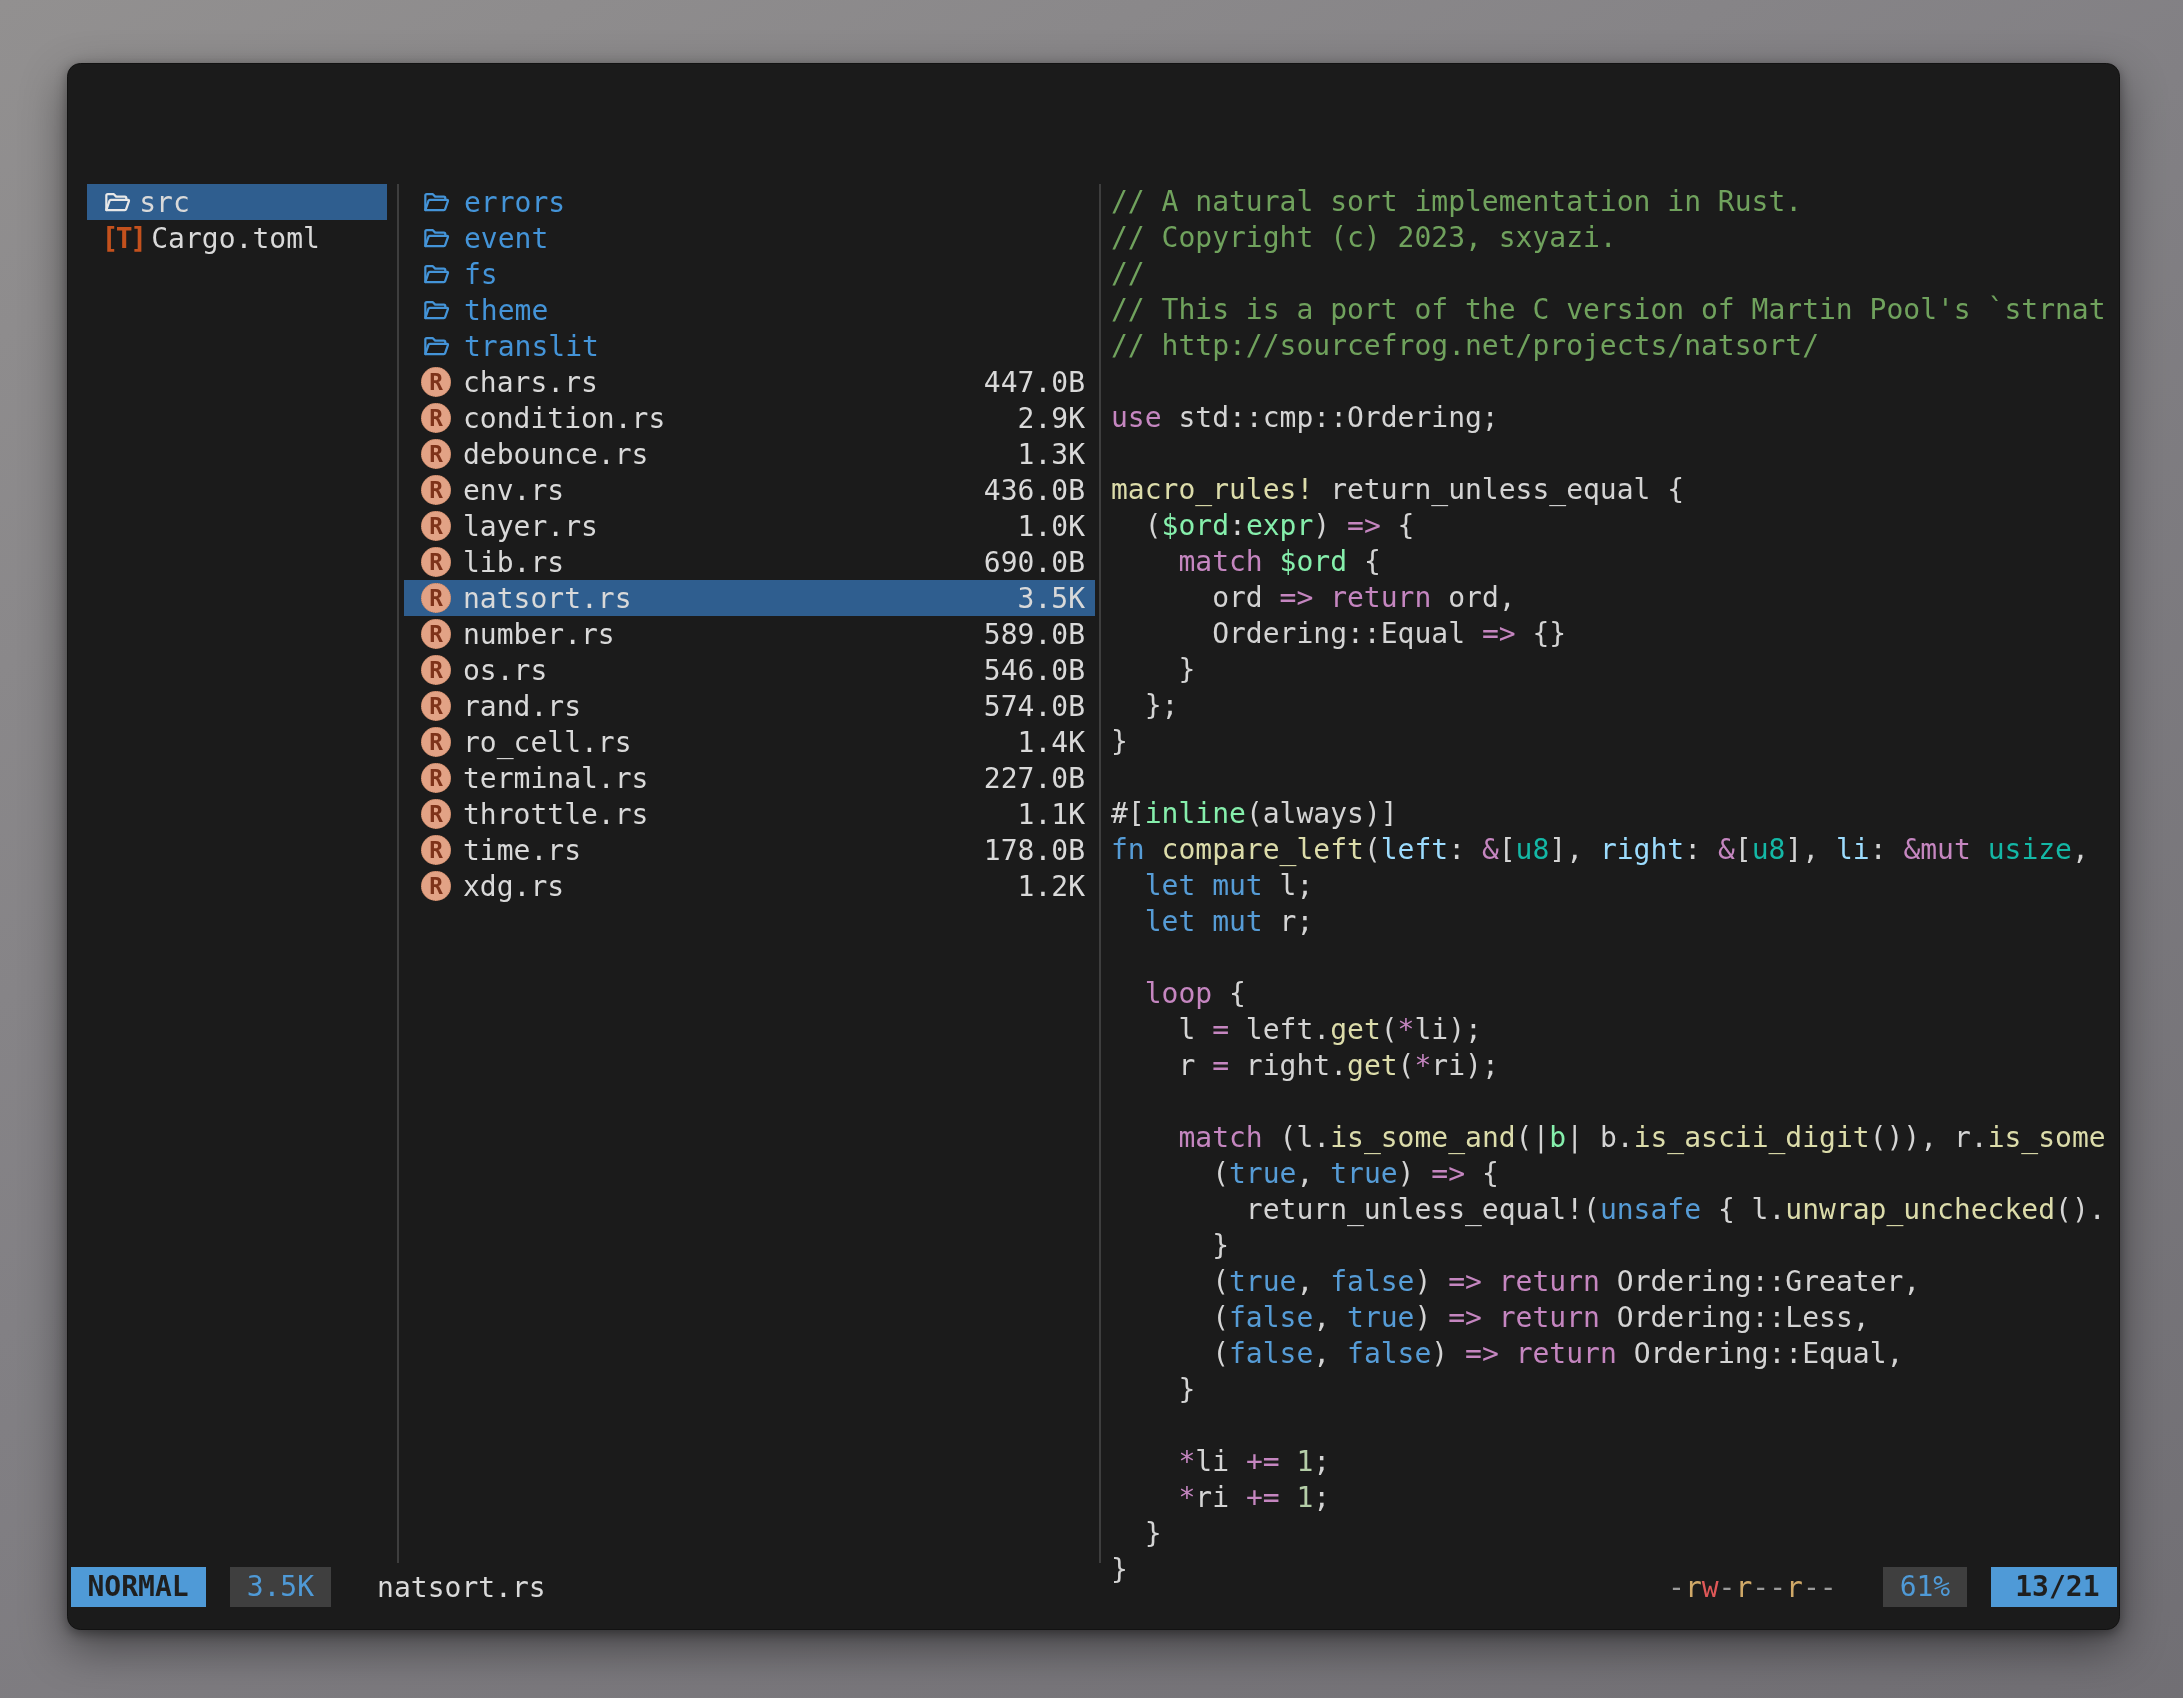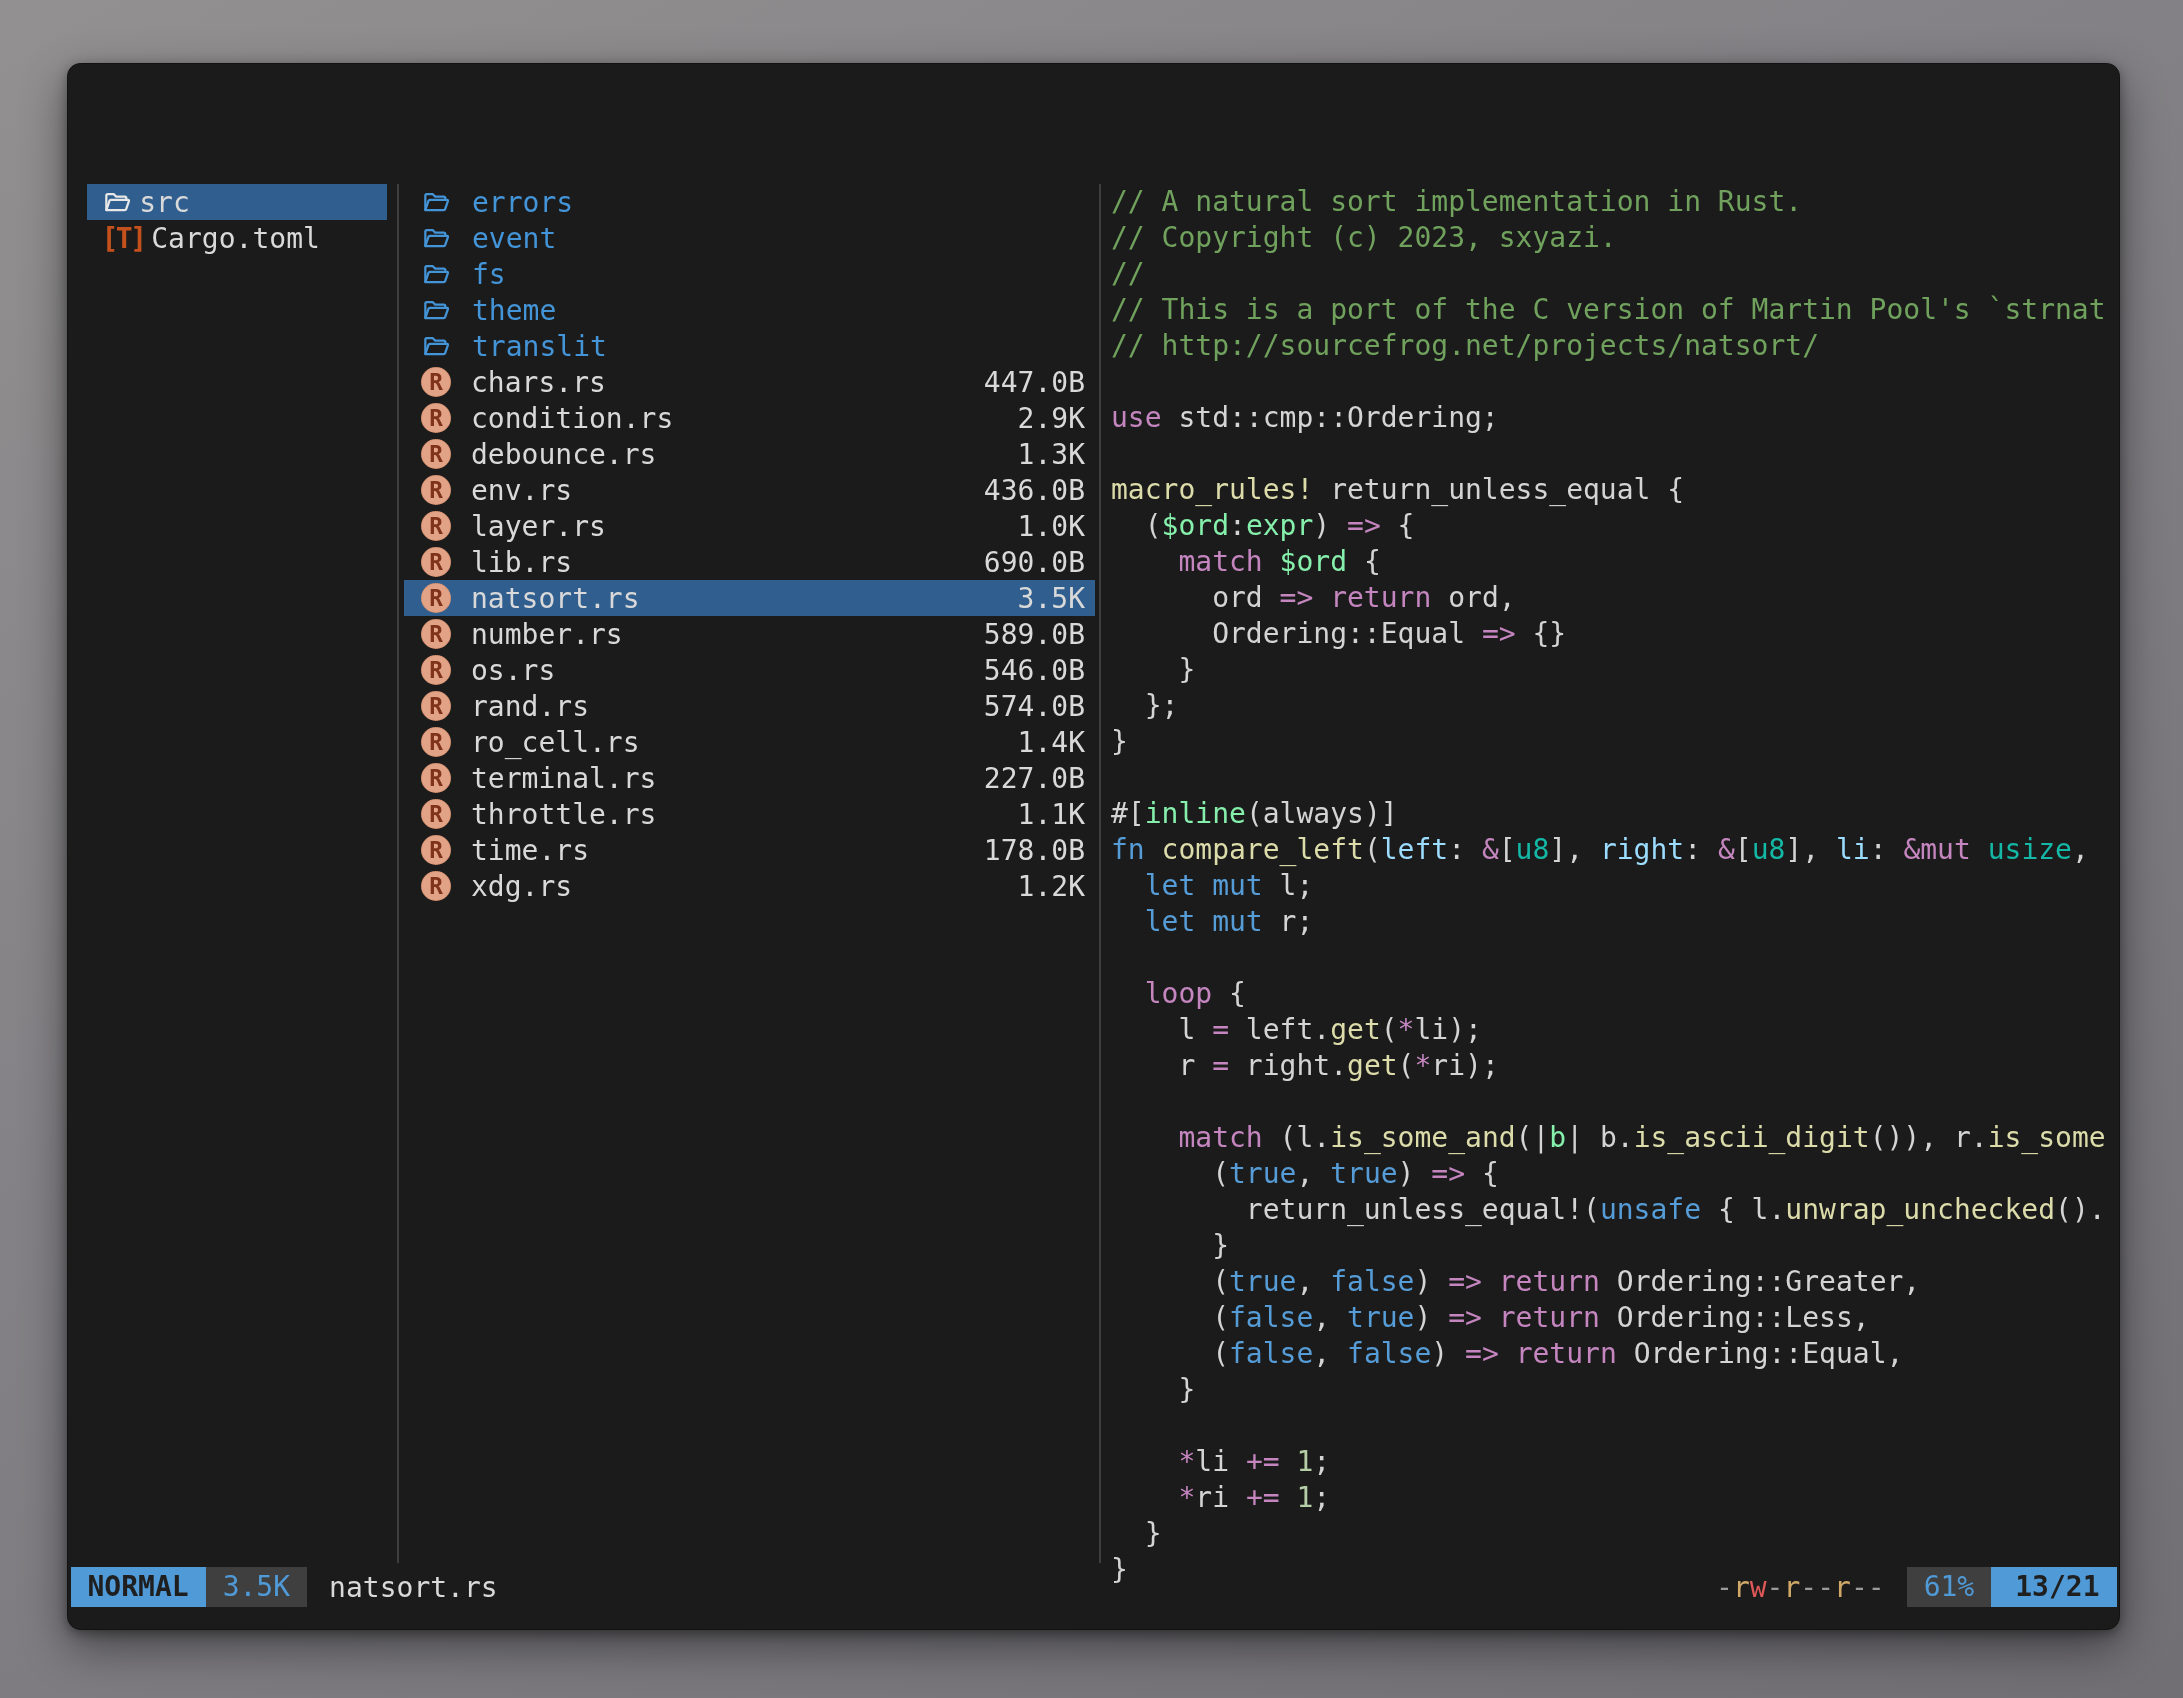--- a/index.html
+++ b/index.html
@@ -21,21 +21,21 @@
   .row{height:36px;display:flex;align-items:center;font-size:28px;color:#d9d9d9;white-space:pre;}
   .row.selected{background:#2f5e8f;}
 
   
   .pane-left{position:absolute;left:18.5px;top:120px;width:300px;}
   .pane-left .row{padding-left:15px;}
 
   
   .pane-mid{position:absolute;left:336px;top:120px;width:691px;}
   .pane-mid .row{padding-left:17px;padding-right:10px;}
-  .pane-mid .name{margin-left:20px;}
+  .pane-mid .name{margin-left:12px;}
   .pane-mid .spacer{flex:1;}
   .size{color:#d9d9d9;}
 
   .dirname{color:#4494d8;}
   .fo-icon{width:31px;height:28.5px;flex:none;}
   .fo-blue{color:#4494d8;}
   .fo-white{color:#e8e8e8;}
   .rust-icon{
     width:30px;height:30px;flex:none;border-radius:50%;
     background:#e2a285;color:#7e331a;font-weight:bold;font-size:22.7px;
@@ -58,21 +58,21 @@
   .fnc{color:#dcdcaa;}
   .num{color:#b5cea8;}
   .tx{color:#d4d4d4;}
 
   
   .statusbar{
     position:absolute;left:2.5px;right:2.5px;top:1503px;height:40px;
     display:flex;justify-content:space-between;align-items:center;
     font-size:28px;
   }
-  .sb-left,.sb-right{display:flex;align-items:center;height:40px;}
+  .sb-left,.sb-right{display:flex;align-items:center;height:40px;gap:24px;}
   .chip{height:40px;line-height:40px;padding:0 17px;}
   .chip-mode{background:#4f9ad7;color:#1f1f1f;font-weight:bold;}
   .chip-size{background:#3f3f3f;color:#4f9ad7;}
   .chip-percent{background:#3f3f3f;color:#4f9ad7;}
   .chip-pos{background:#4f9ad7;color:#1f1f1f;font-weight:bold;padding-left:24px;}
   .sb-filename{color:#d9d9d9;margin-left:22px;}
   .perms{margin-right:22px;white-space:pre;}
   .p-dim{color:#9a9a9a;}
   .p-r{color:#d0a968;}
   .p-w{color:#df5858;}

